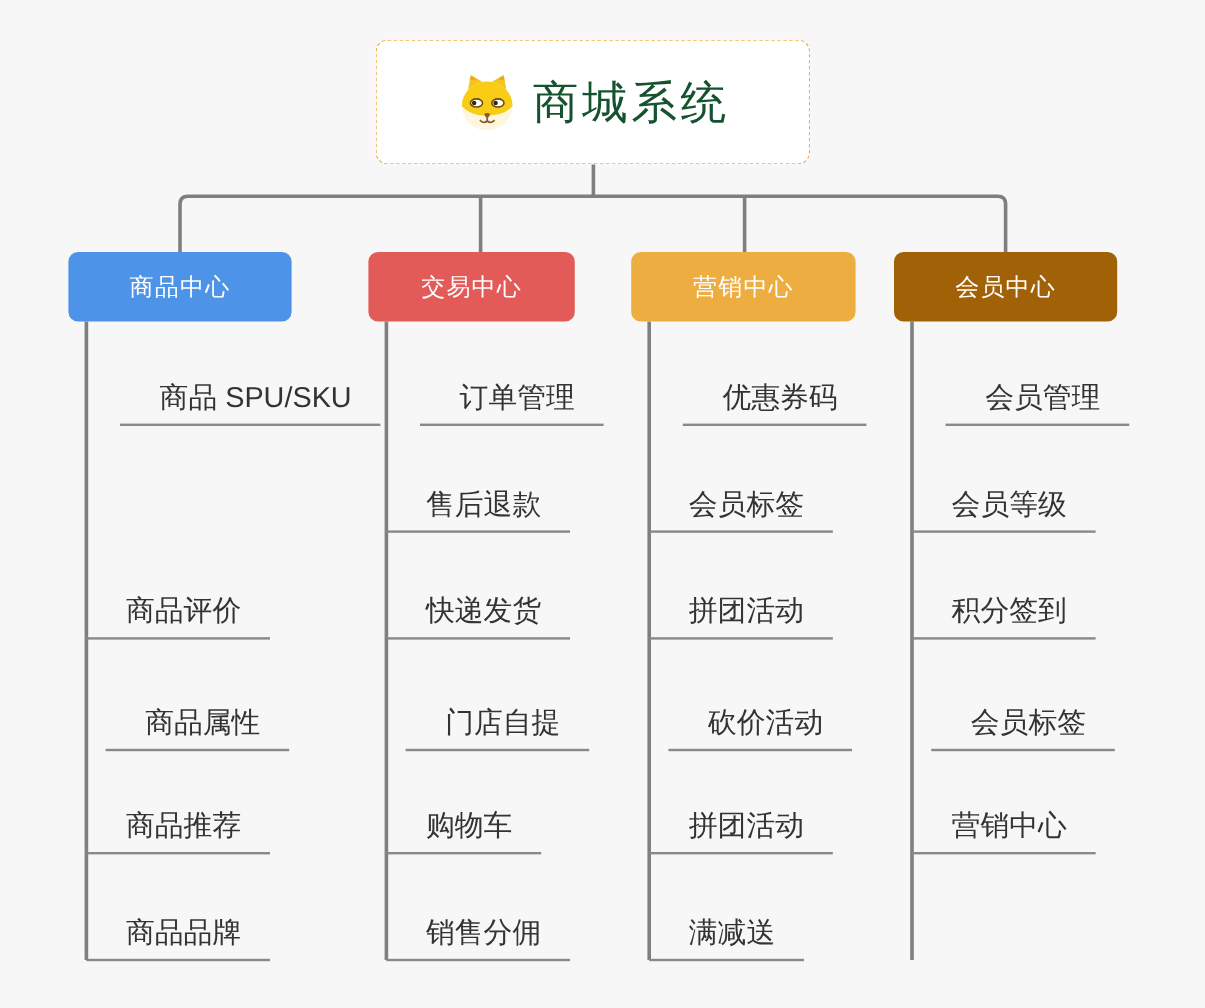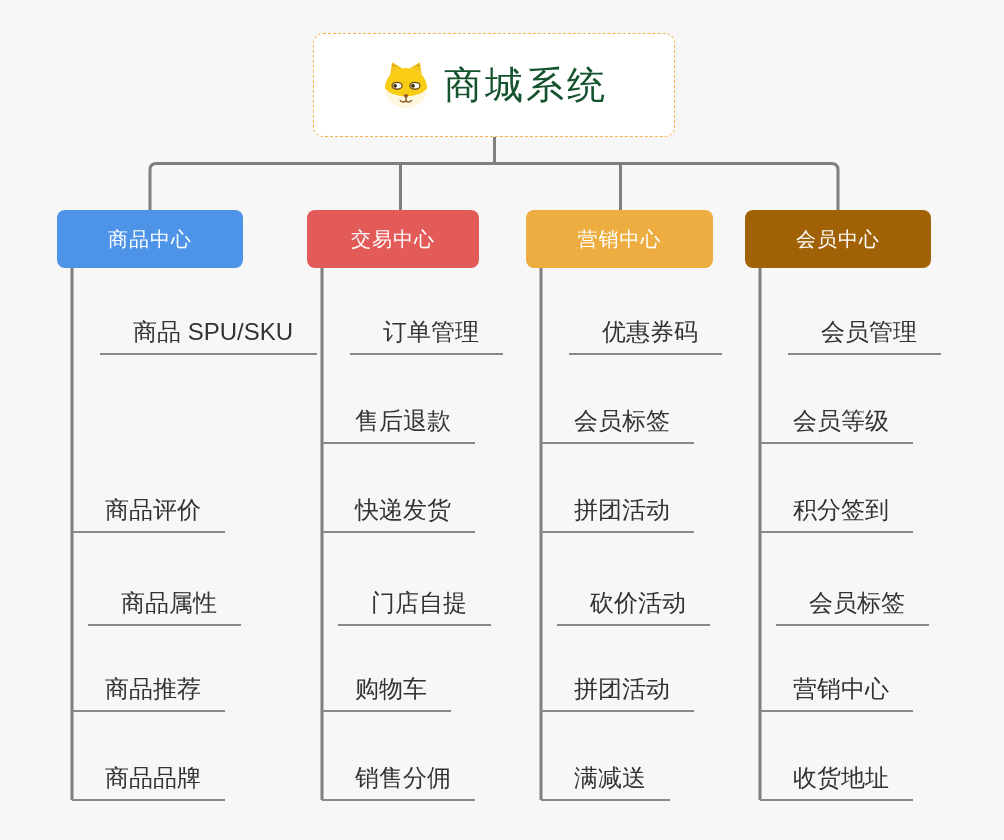--- a/index.html
+++ b/index.html
@@ -104,15 +104,14 @@
   <div class="item c3 r3">拼团活动</div>
   <div class="item c3 r4">砍价活动</div>
   <div class="item c3 r5">拼团活动</div>
   <div class="item c3 r6">满减送</div>
 
   <div class="item c4 r1">会员管理</div>
   <div class="item c4 r2">会员等级</div>
   <div class="item c4 r3">积分签到</div>
   <div class="item c4 r4">会员标签</div>
   <div class="item c4 r5">营销中心</div>
-  <div class="item c4 r6">收货地址</div>
 
 </div>
 
 </body></html>

